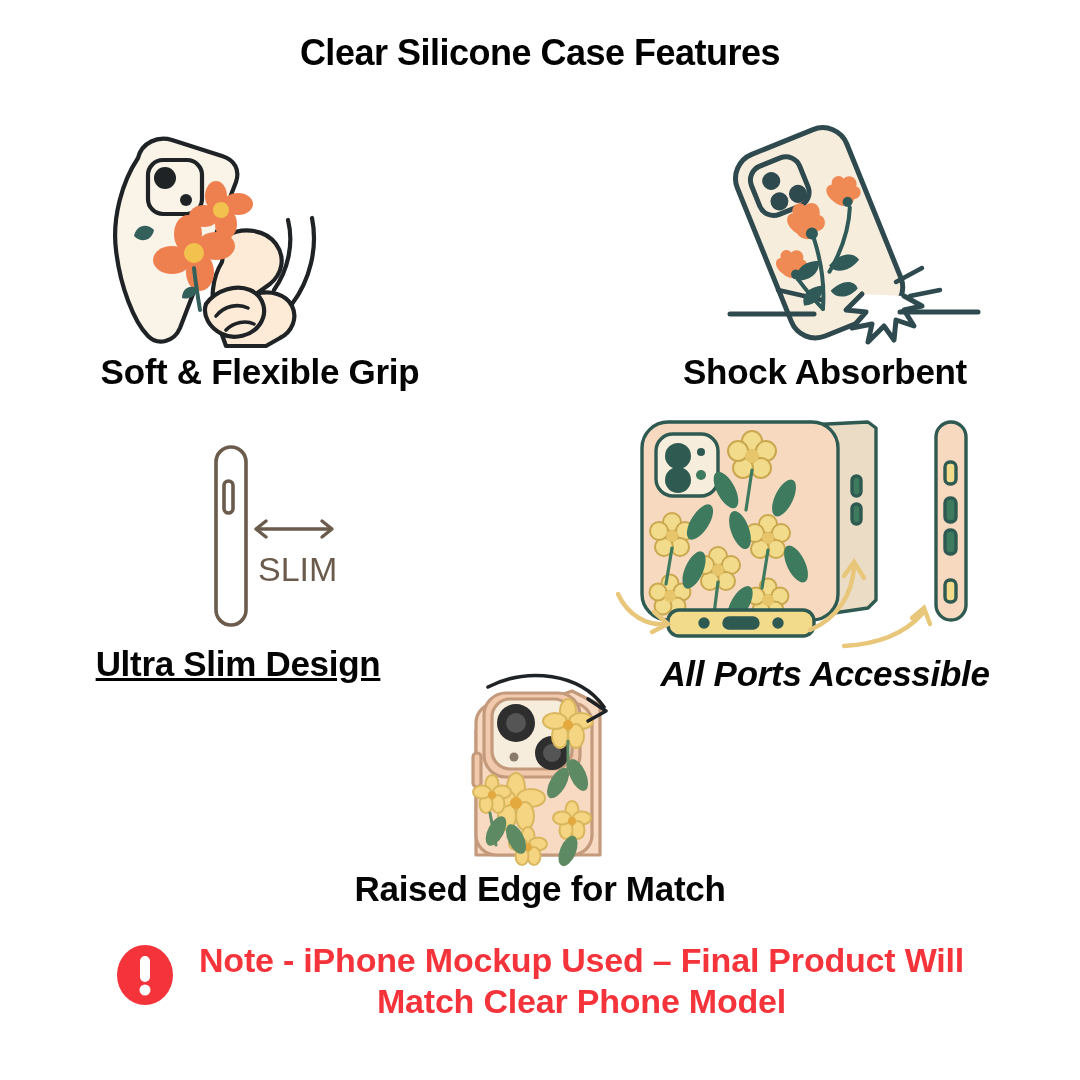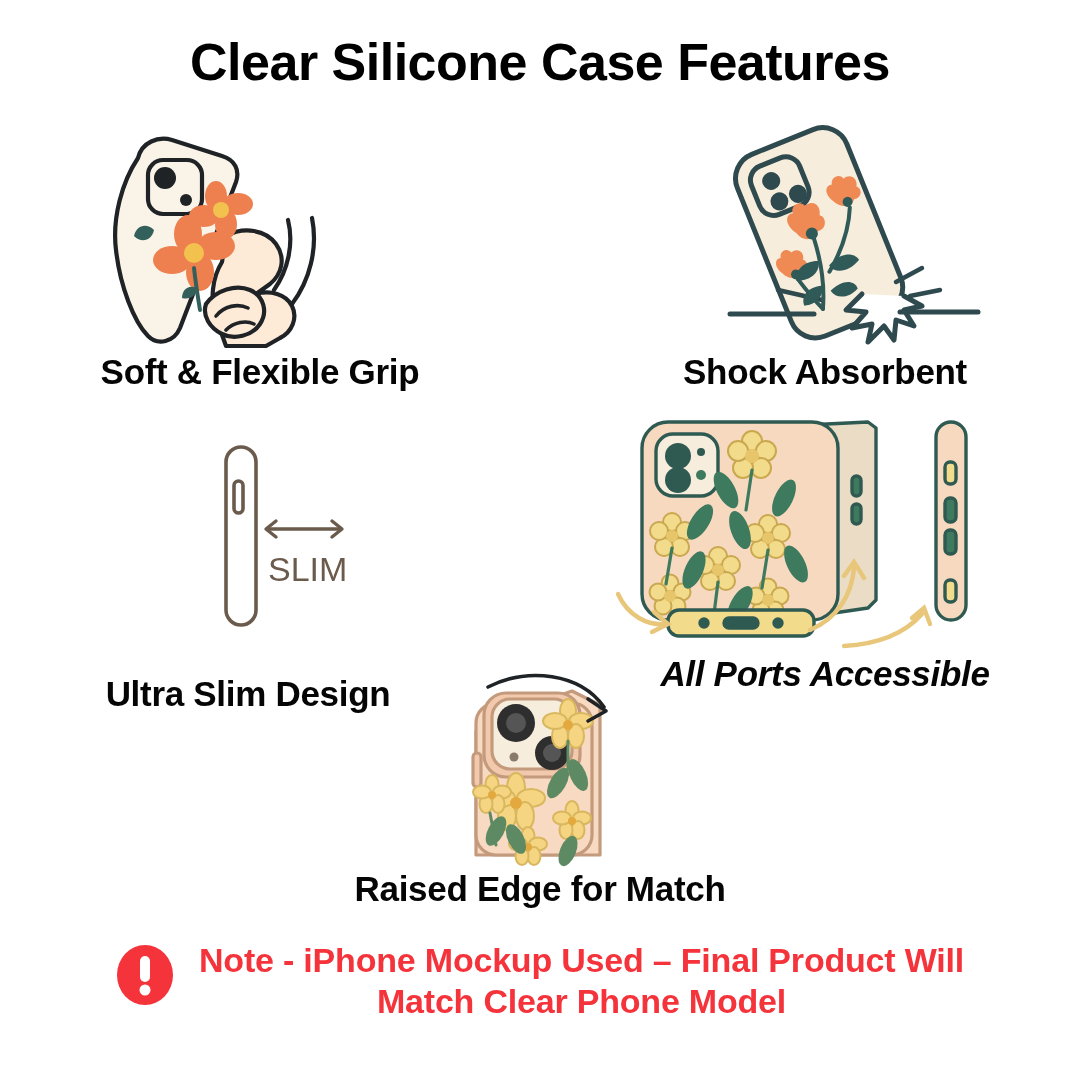--- a/index.html
+++ b/index.html
@@ -9,21 +9,21 @@
     background: #ffffff;
     font-family: "Liberation Sans", sans-serif;
     overflow: hidden;
   }
   .page { position: relative; width: 1080px; height: 1080px; background: #fff; }
 
   
   .title {
     position: absolute; top: 32px; left: 0; width: 1080px;
     text-align: center;
-    font-size: 52px; font-weight: 700; color: #000;
+    font-size: 36px; font-weight: 700; color: #000;
     letter-spacing: -0.5px;
     font-family: "Liberation Sans", sans-serif;
   }
 
   
   .feature { position: absolute; }
   .feature .art { position: relative; }
   .feature .label {
     text-align: center;
     font-size: 35px; font-weight: 700; color: #050505;
@@ -32,23 +32,23 @@
   }
 
   #feat-grip   { left: 30px;  top: 118px;  width: 460px; }
   #feat-grip   .art { height: 228px; }
   #feat-grip   .label { margin-top: 6px; }
 
   #feat-shock  { left: 600px; top: 118px;  width: 450px; }
   #feat-shock  .art { height: 228px; }
   #feat-shock  .label { margin-top: 6px; }
 
-  #feat-slim   { left: 18px;  top: 425px;  width: 460px; }
+  #feat-slim   { left: 8px;  top: 425px;  width: 460px; text-decoration: underline; }
   #feat-slim   .art { height: 215px; }
-  #feat-slim   .label { margin-top: 34px; }
+  #feat-slim   .label { margin-top: 4px; }
 
   #feat-ports  { left: 600px; top: 418px;  width: 450px; font-style: italic; }
   #feat-ports  .art { height: 228px; }
   #feat-ports  .label { margin-top: 8px; }
 
   #feat-camera { left: 300px; top: 665px;  width: 480px; }
   #feat-camera .art { height: 190px; }
   #feat-camera .label { margin-top: 14px; }
 
   

